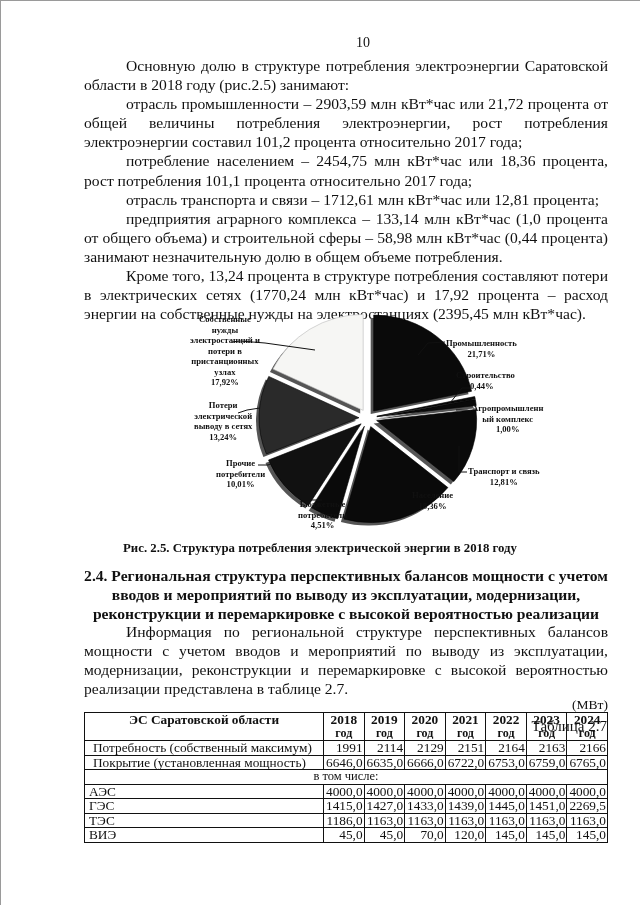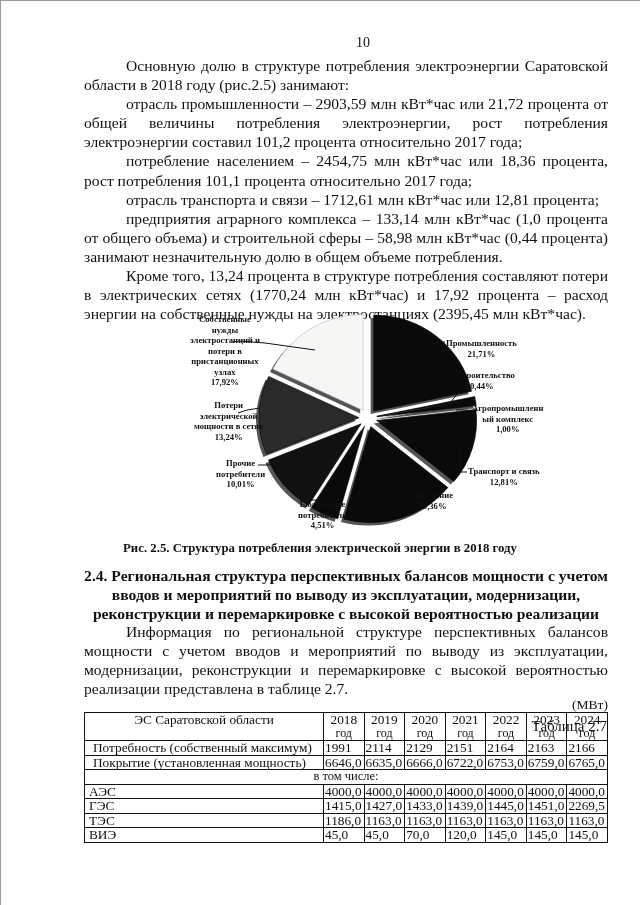--- a/index.html
+++ b/index.html
@@ -14,24 +14,24 @@
   .chart { position: absolute; left: 180px; top: 300px; width: 400px; height: 240px; }
   .chart svg { position: absolute; left: 0; top: 0; }
   .lbl { position: absolute; font-size: 8.6px; font-weight: bold; text-align: center; line-height: 10.5px; white-space: nowrap; font-family: "Liberation Serif", serif; }
   .fig-caption { position: absolute; top: 541px; left: 0; width: 100%; text-align: center; font-size: 12.8px; font-weight: bold; }
   .section-title { position: absolute; top: 566px; left: 84px; width: 524px; text-align: center; font-size: 15.6px; font-weight: bold; line-height: 19px; }
   #info { top: 622px; }
   .tbl-caption { position: absolute; top: 718px; right: 33px; font-size: 15px; }
   .tbl-unit { position: absolute; top: 697px; right: 32px; font-size: 13.5px; }
   table.data { position: absolute; top: 712px; left: 84px; width: 524px; border-collapse: collapse; font-size: 13.3px; table-layout: fixed; }
   table.data td, table.data th { border: 1px solid #111; padding: 0 1px; line-height: 13.5px; }
-  table.data th { font-weight: normal; text-align: center; vertical-align: top; }
+  table.data th { font-weight: bold; text-align: center; vertical-align: top; }
   table.data th .yr { display: block; }
   table.data th .god { display: block; font-size: 12px; }
-  table.data td.num { text-align: left; }
+  table.data td.num { text-align: right; }
   table.data td.lbl-cell { text-align: left; padding-left: 8px; }
   table.data td.sub { text-align: center; font-size: 12.5px; }
   table.data td.indent { padding-left: 4px; }
 </style>
 </head>
 <body>
 
 <div class="frame-top"></div>
 <div class="frame-left"></div>
 
@@ -108,21 +108,21 @@
     <div>4,51%</div>
   </div>
   <div class="lbl" style="left:36px; top:158px;">
     <div>Прочие</div>
     <div>потребители</div>
     <div>10,01%</div>
   </div>
   <div class="lbl" style="left:14px; top:100px;">
     <div>Потери</div>
     <div>электрической</div>
-    <div>мощности в сетях</div>
+    <div>выводу в сетях</div>
     <div>13,24%</div>
   </div>
   <div class="lbl" style="left:10px; top:14px;">
     <div>Собственные</div>
     <div>нужды</div>
     <div>электростанций и</div>
     <div>потери в</div>
     <div>пристанционных</div>
     <div>узлах</div>
     <div>17,92%</div>

